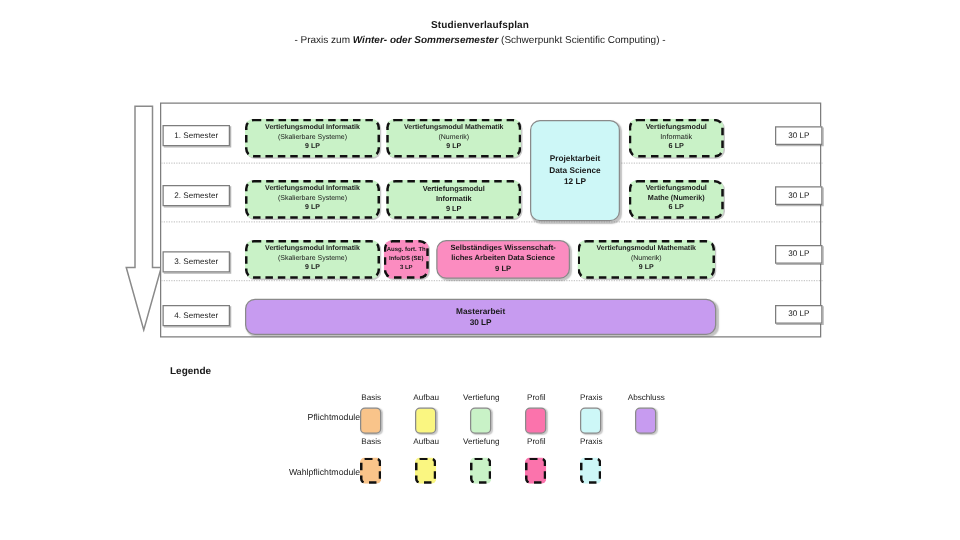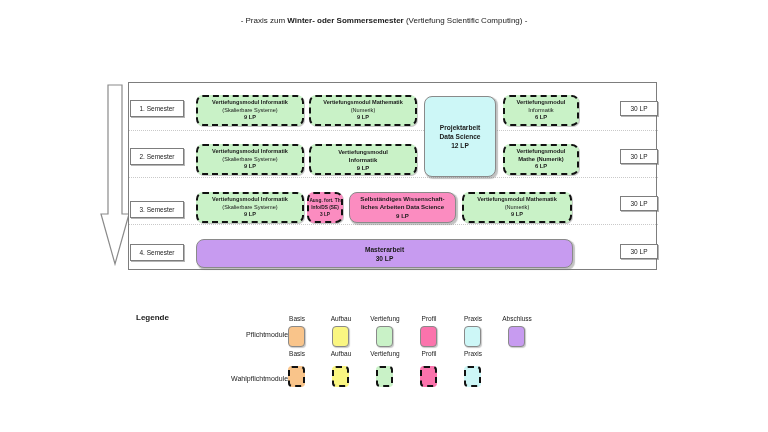--- a/index.html
+++ b/index.html
@@ -6,21 +6,21 @@
   body{
     width:768px;height:432px;background:#ffffff;
     font-family:"Liberation Sans",sans-serif;
     color:#1a1a1a;overflow:hidden;position:relative;
   }
 
   
   .title-block{position:absolute;left:0;top:14px;width:768px;text-align:center;}
   .title-main{font-size:8px;font-weight:bold;letter-spacing:.1px;line-height:11px;}
   .title-sub{font-size:8px;line-height:12px;margin-top:1px;}
-  .title-sub b{font-weight:bold;}
+  .title-sub b{font-weight:bold;font-style:italic;}
   .title-sub .thin{font-weight:normal;}
 
   
   .arrow{position:absolute;left:100px;top:84px;width:30px;height:182px;}
 
   
   .frame{
     position:absolute;left:128px;top:82px;width:529px;height:188px;
     border:1px solid #7d7d7d;background:#fff;box-sizing:border-box;
   }
@@ -59,32 +59,33 @@
     border:1px solid #8a8a8a;border-radius:8px;
     box-shadow:1.5px 1.5px 1px rgba(120,120,120,.45);
   }
 
   .c-vertiefung{background:#c9f2c7;}
   .c-profil{background:#fb8cc0;}
   .c-praxis{background:#cdf7f7;}
   .c-abschluss{background:#c79bf0;}
 
   
-  .legend-title{position:absolute;left:136px;top:313px;font-size:8px;font-weight:bold;}
+  .legend-title{position:absolute;left:136px;top:292px;font-size:8px;font-weight:bold;}
   .legend-rowlabel{position:absolute;font-size:7px;color:#1a1a1a;text-align:right;}
   .legend-colhead{position:absolute;font-size:6.5px;color:#1a1a1a;text-align:center;width:54px;}
   .swatch{position:absolute;width:17px;height:21px;box-sizing:border-box;}
   .sw-p{border:1px solid #8a8a8a;border-radius:4px;box-shadow:1px 1px 1px rgba(120,120,120,.4);}
   .sw-w{border:2.4px dashed #111;border-radius:4px;}
 </style>
 </head>
 <body>
 
 <div class="title-block">
-  <div class="title-sub"><span class="thin">- Praxis zum </span><b>Winter- oder Sommersemester</b><span class="thin"> (Vertiefung Scientific Computing) -</span></div>
+  <div class="title-main">Studienverlaufsplan</div>
+  <div class="title-sub"><span class="thin">- Praxis zum </span><b>Winter- oder Sommersemester</b><span class="thin"> (Schwerpunkt Scientific Computing) -</span></div>
 </div>
 
 <div class="arrow">
   <svg width="30" height="182" viewBox="0 0 30 182" xmlns="http://www.w3.org/2000/svg">
     <polygon points="8,1 22,1 22,130 29,130 15,180 1,130 8,130" fill="#ffffff" stroke="#8a8a8a" stroke-width="1.2"></polygon>
   </svg>
 </div>
 
 <div class="frame">
   <div class="rowline" style="top:47px"></div>

